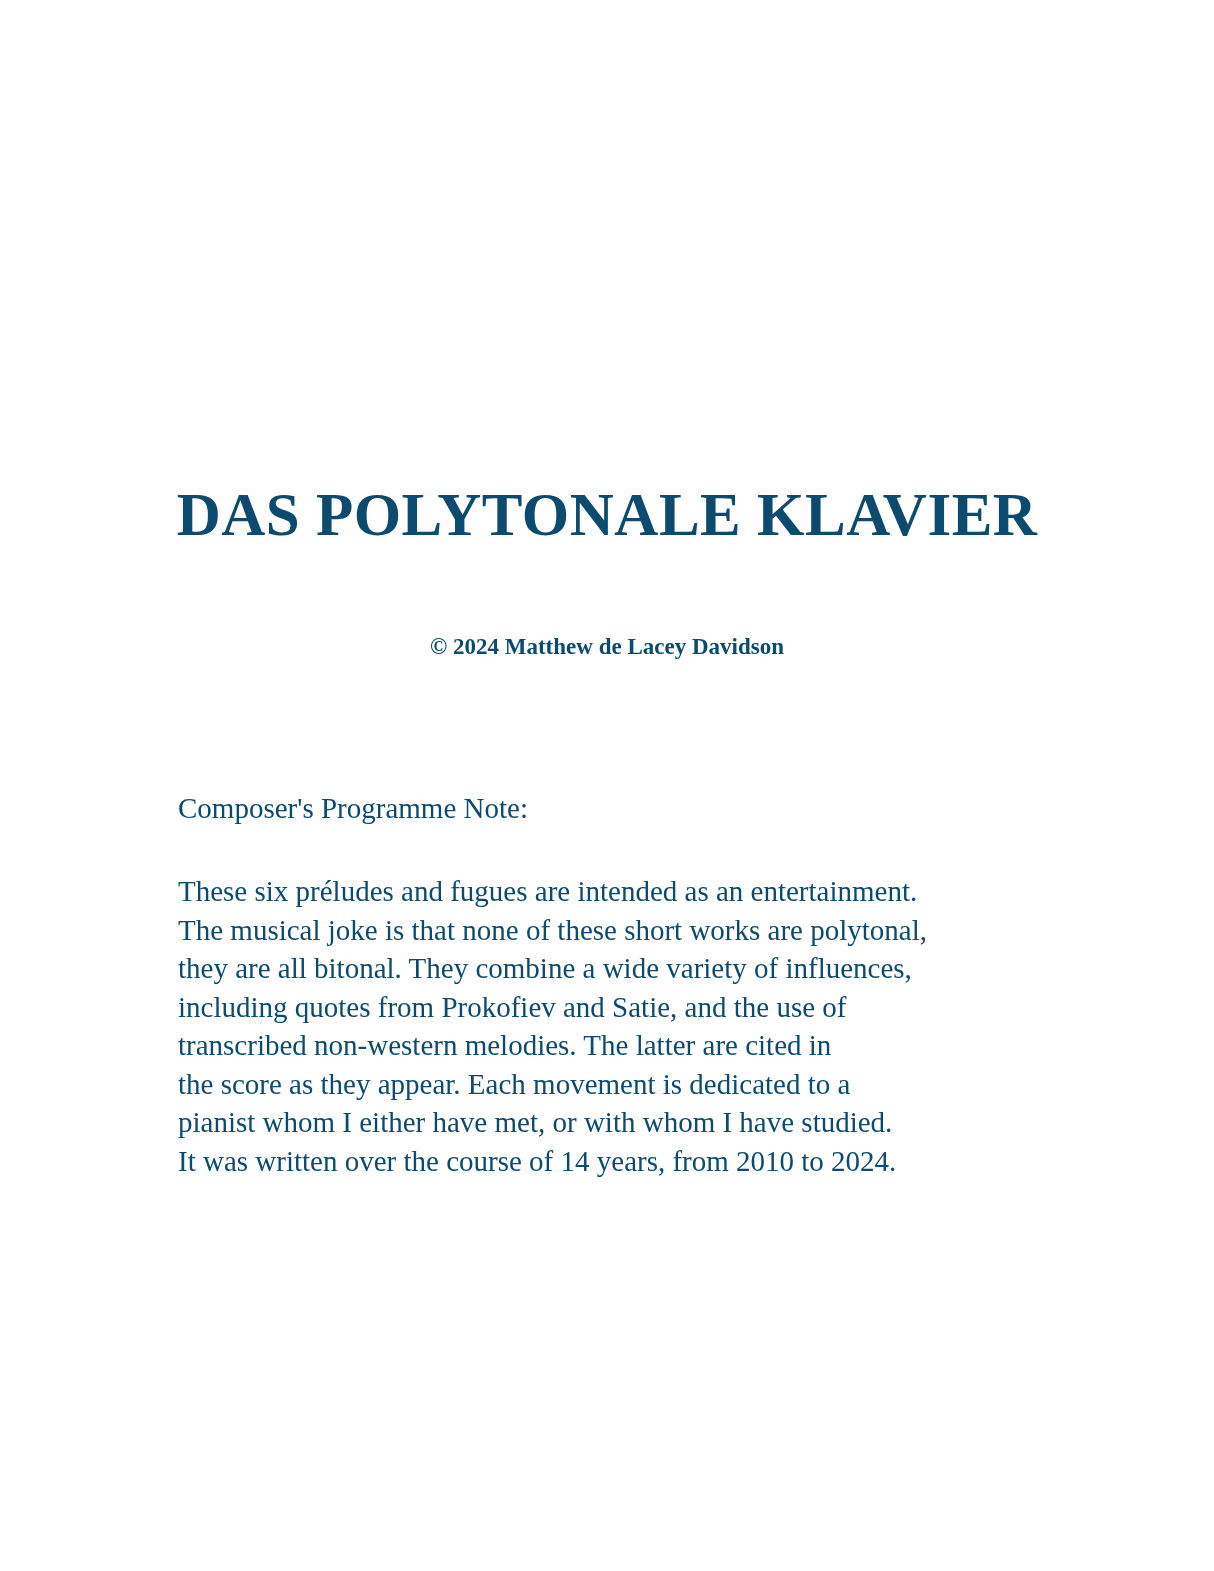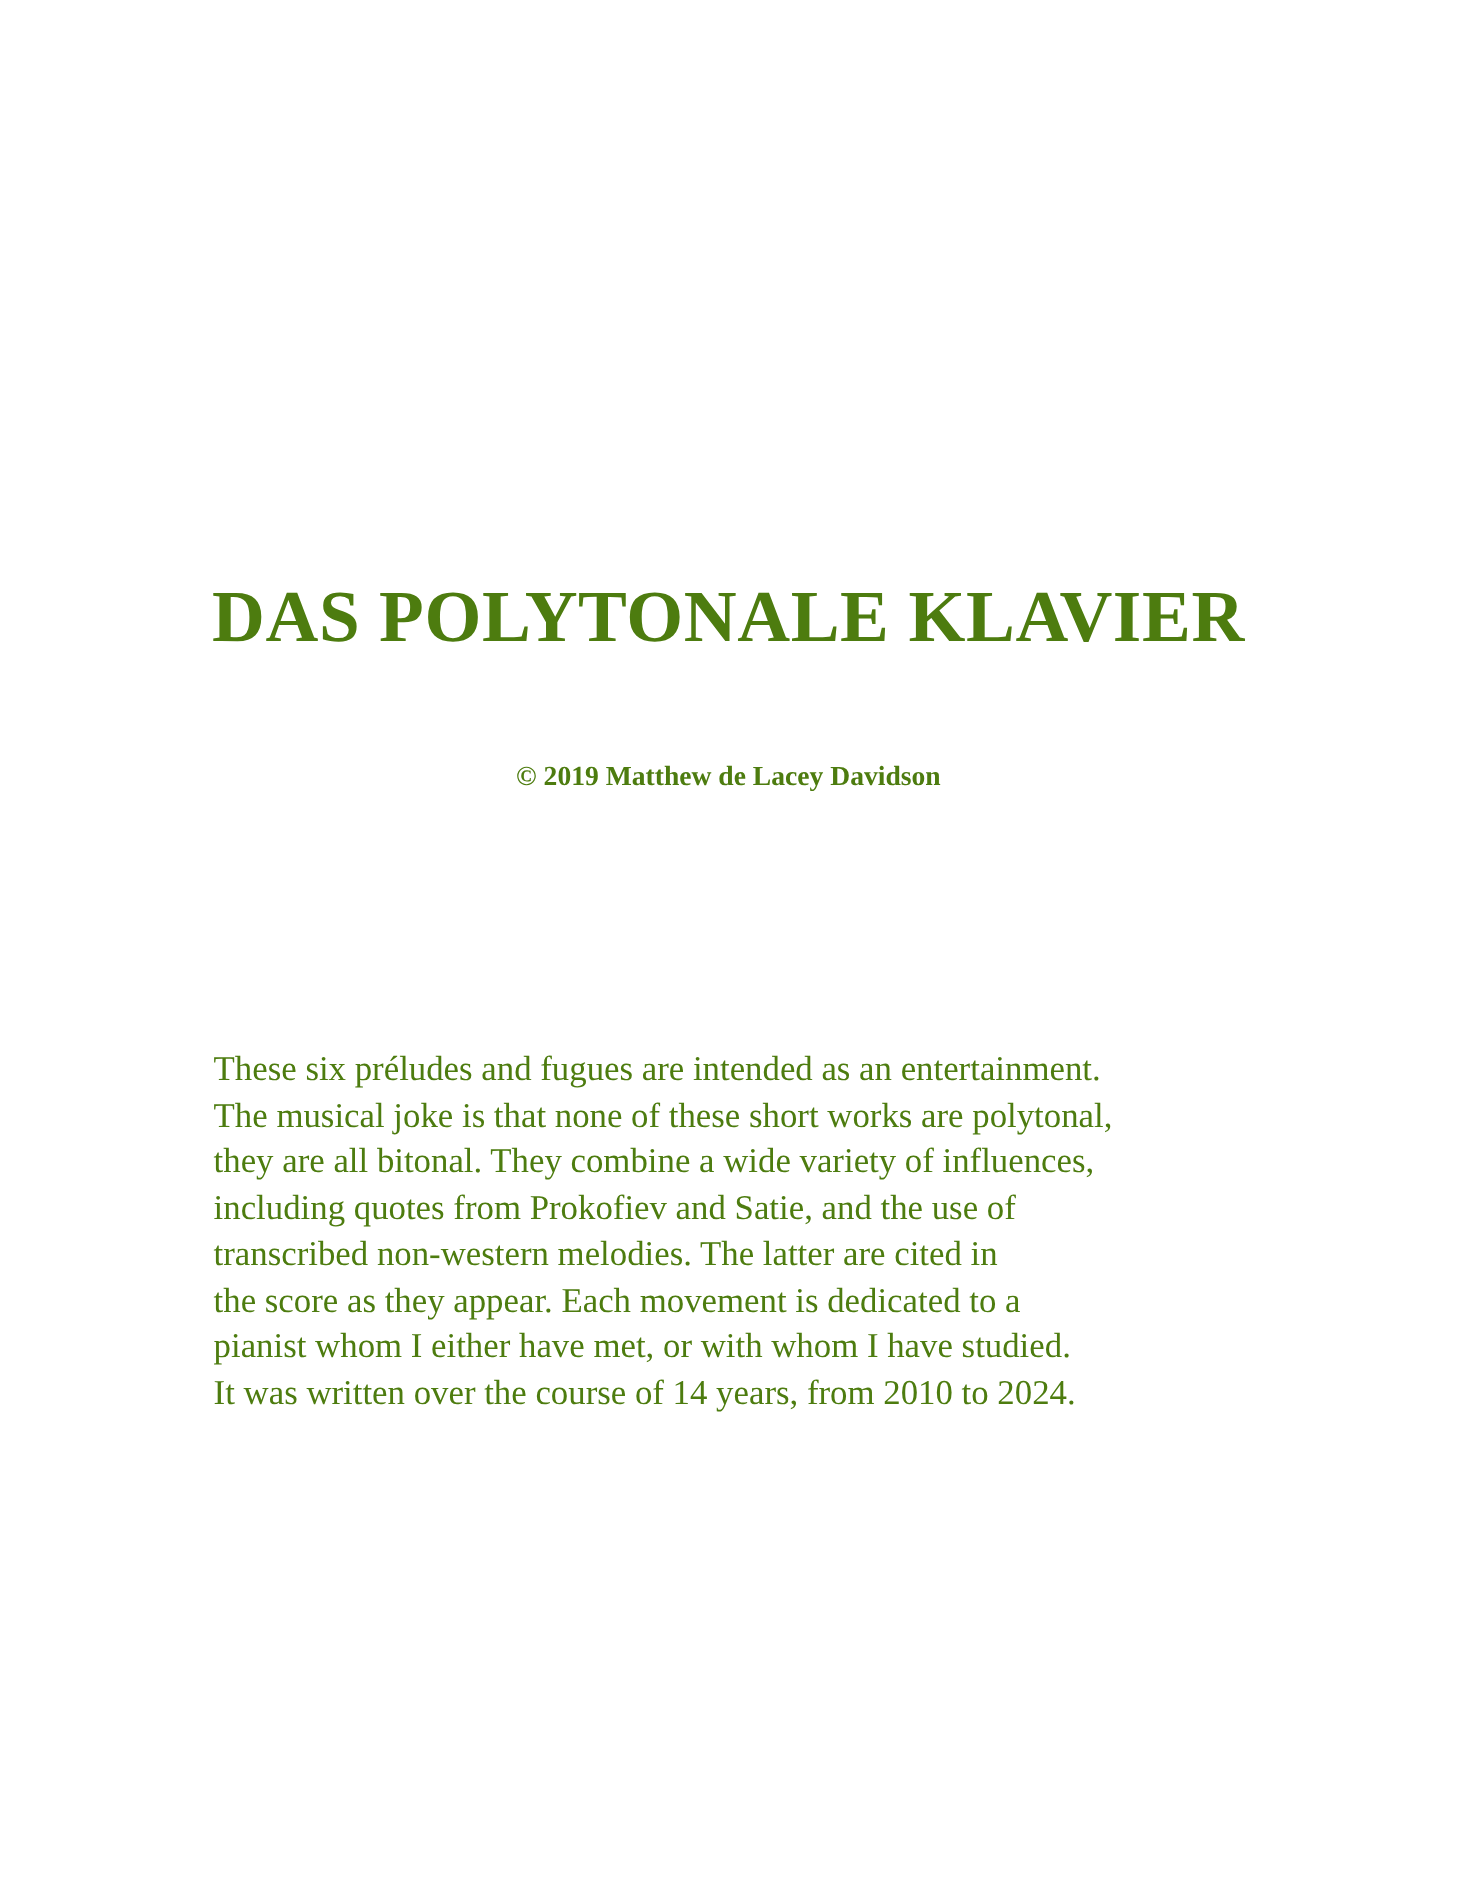--- a/index.html
+++ b/index.html
@@ -6,21 +6,21 @@
     margin: 0;
     padding: 0;
     background: #ffffff;
   }
   .page {
     position: relative;
     width: 1214px;
     height: 1571px;
     background: #ffffff;
     font-family: "Liberation Serif", "DejaVu Serif", serif;
-    color: #4d7c0f;
+    color: #0c4a6e;
     overflow: hidden;
   }
   .title {
     position: absolute;
     top: 440px;
     left: 0;
     width: 1214px;
     text-align: center;
     font-size: 61px;
     font-weight: bold;
@@ -63,22 +63,23 @@
   }
 </style>
 </head>
 <body>
 
 <div class="page">
 
   <h1 class="title">DAS POLYTONALE KLAVIER</h1>
 
 
-  <div class="copyright">© 2019 Matthew de Lacey Davidson</div>
+  <div class="copyright">© 2024 Matthew de Lacey Davidson</div>
 
+  <div class="note-heading">Composer's Programme Note:</div>
 
   <div class="note-body">These six préludes and fugues are intended as an entertainment.
 The musical joke is that none of these short works are polytonal,
 they are all bitonal.  They combine a wide variety of influences,
 including quotes from Prokofiev and Satie, and the use of
 transcribed non-western melodies.  The latter are cited in
 the score as they appear.  Each movement is dedicated to a
 pianist whom I either have met, or with whom I have studied.
 It was written over the course of 14 years, from 2010 to 2024.</div>
 

